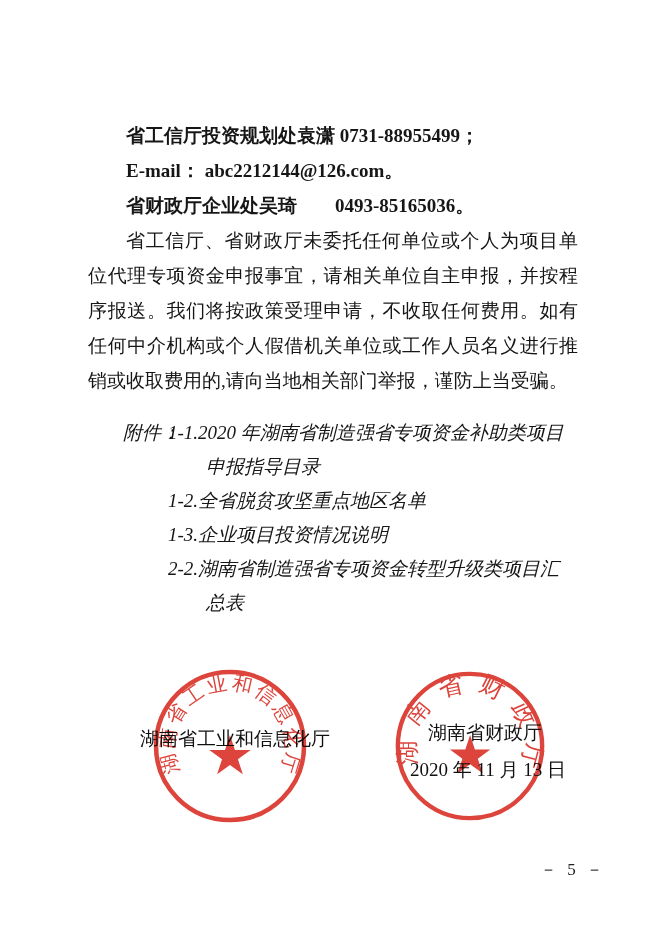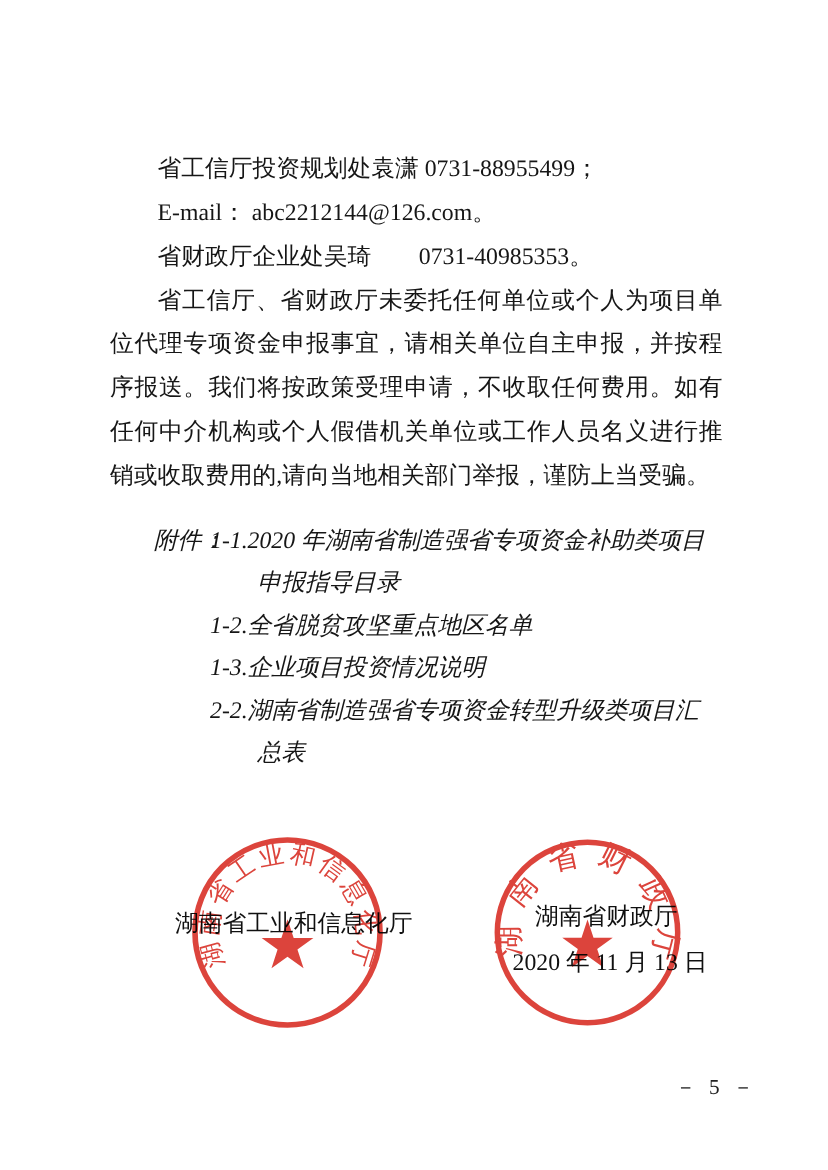--- a/index.html
+++ b/index.html
@@ -14,21 +14,21 @@
   .page { position: absolute; inset: 0; }
   .content {
     position: absolute;
     left: 88px;
     top: 118px;
     width: 490px;
     font-size: 19px;
     line-height: 35px;
     text-align: justify;
   }
-  .indent { text-indent: 2em; }
+  .indent { text-indent: 2em; font-weight: bold; }
   .heading {
     text-indent: 2em;
     font-family: "Liberation Sans", "DejaVu Sans", sans-serif;
     font-weight: 700;
   }
   .para { text-indent: 2em; }
   .attachments {
     margin-top: 18px;
     position: relative;
     padding-left: 80px;
@@ -74,21 +74,21 @@
   }
 </style>
 </head>
 <body>
 
 <div class="page">
 
   <div class="content">
     <div class="indent">省工信厅投资规划处袁潇 0731-88955499；</div>
     <div class="indent">E-mail： abc2212144@126.com。</div>
-    <div class="indent">省财政厅企业处吴琦　　0731-40985353。</div>
+    <div class="indent">省财政厅企业处吴琦　　0493-85165036。</div>
     <div class="para">省工信厅、省财政厅未委托任何单位或个人为项目单位代理专项资金申报事宜，请相关单位自主申报，并按程序报送。我们将按政策受理申请，不收取任何费用。如有任何中介机构或个人假借机关单位或工作人员名义进行推销或收取费用的,请向当地相关部门举报，谨防上当受骗。</div>
 
     <div class="attachments">
       <span class="att-label">附件：</span>
       <div class="att-item">1-1.2020 年湖南省制造强省专项资金补助类项目申报指导目录</div>
       <div class="att-item">1-2.全省脱贫攻坚重点地区名单</div>
       <div class="att-item">1-3.企业项目投资情况说明</div>
       <div class="att-item">2-2.湖南省制造强省专项资金转型升级类项目汇总表</div>
     </div>
   </div>

